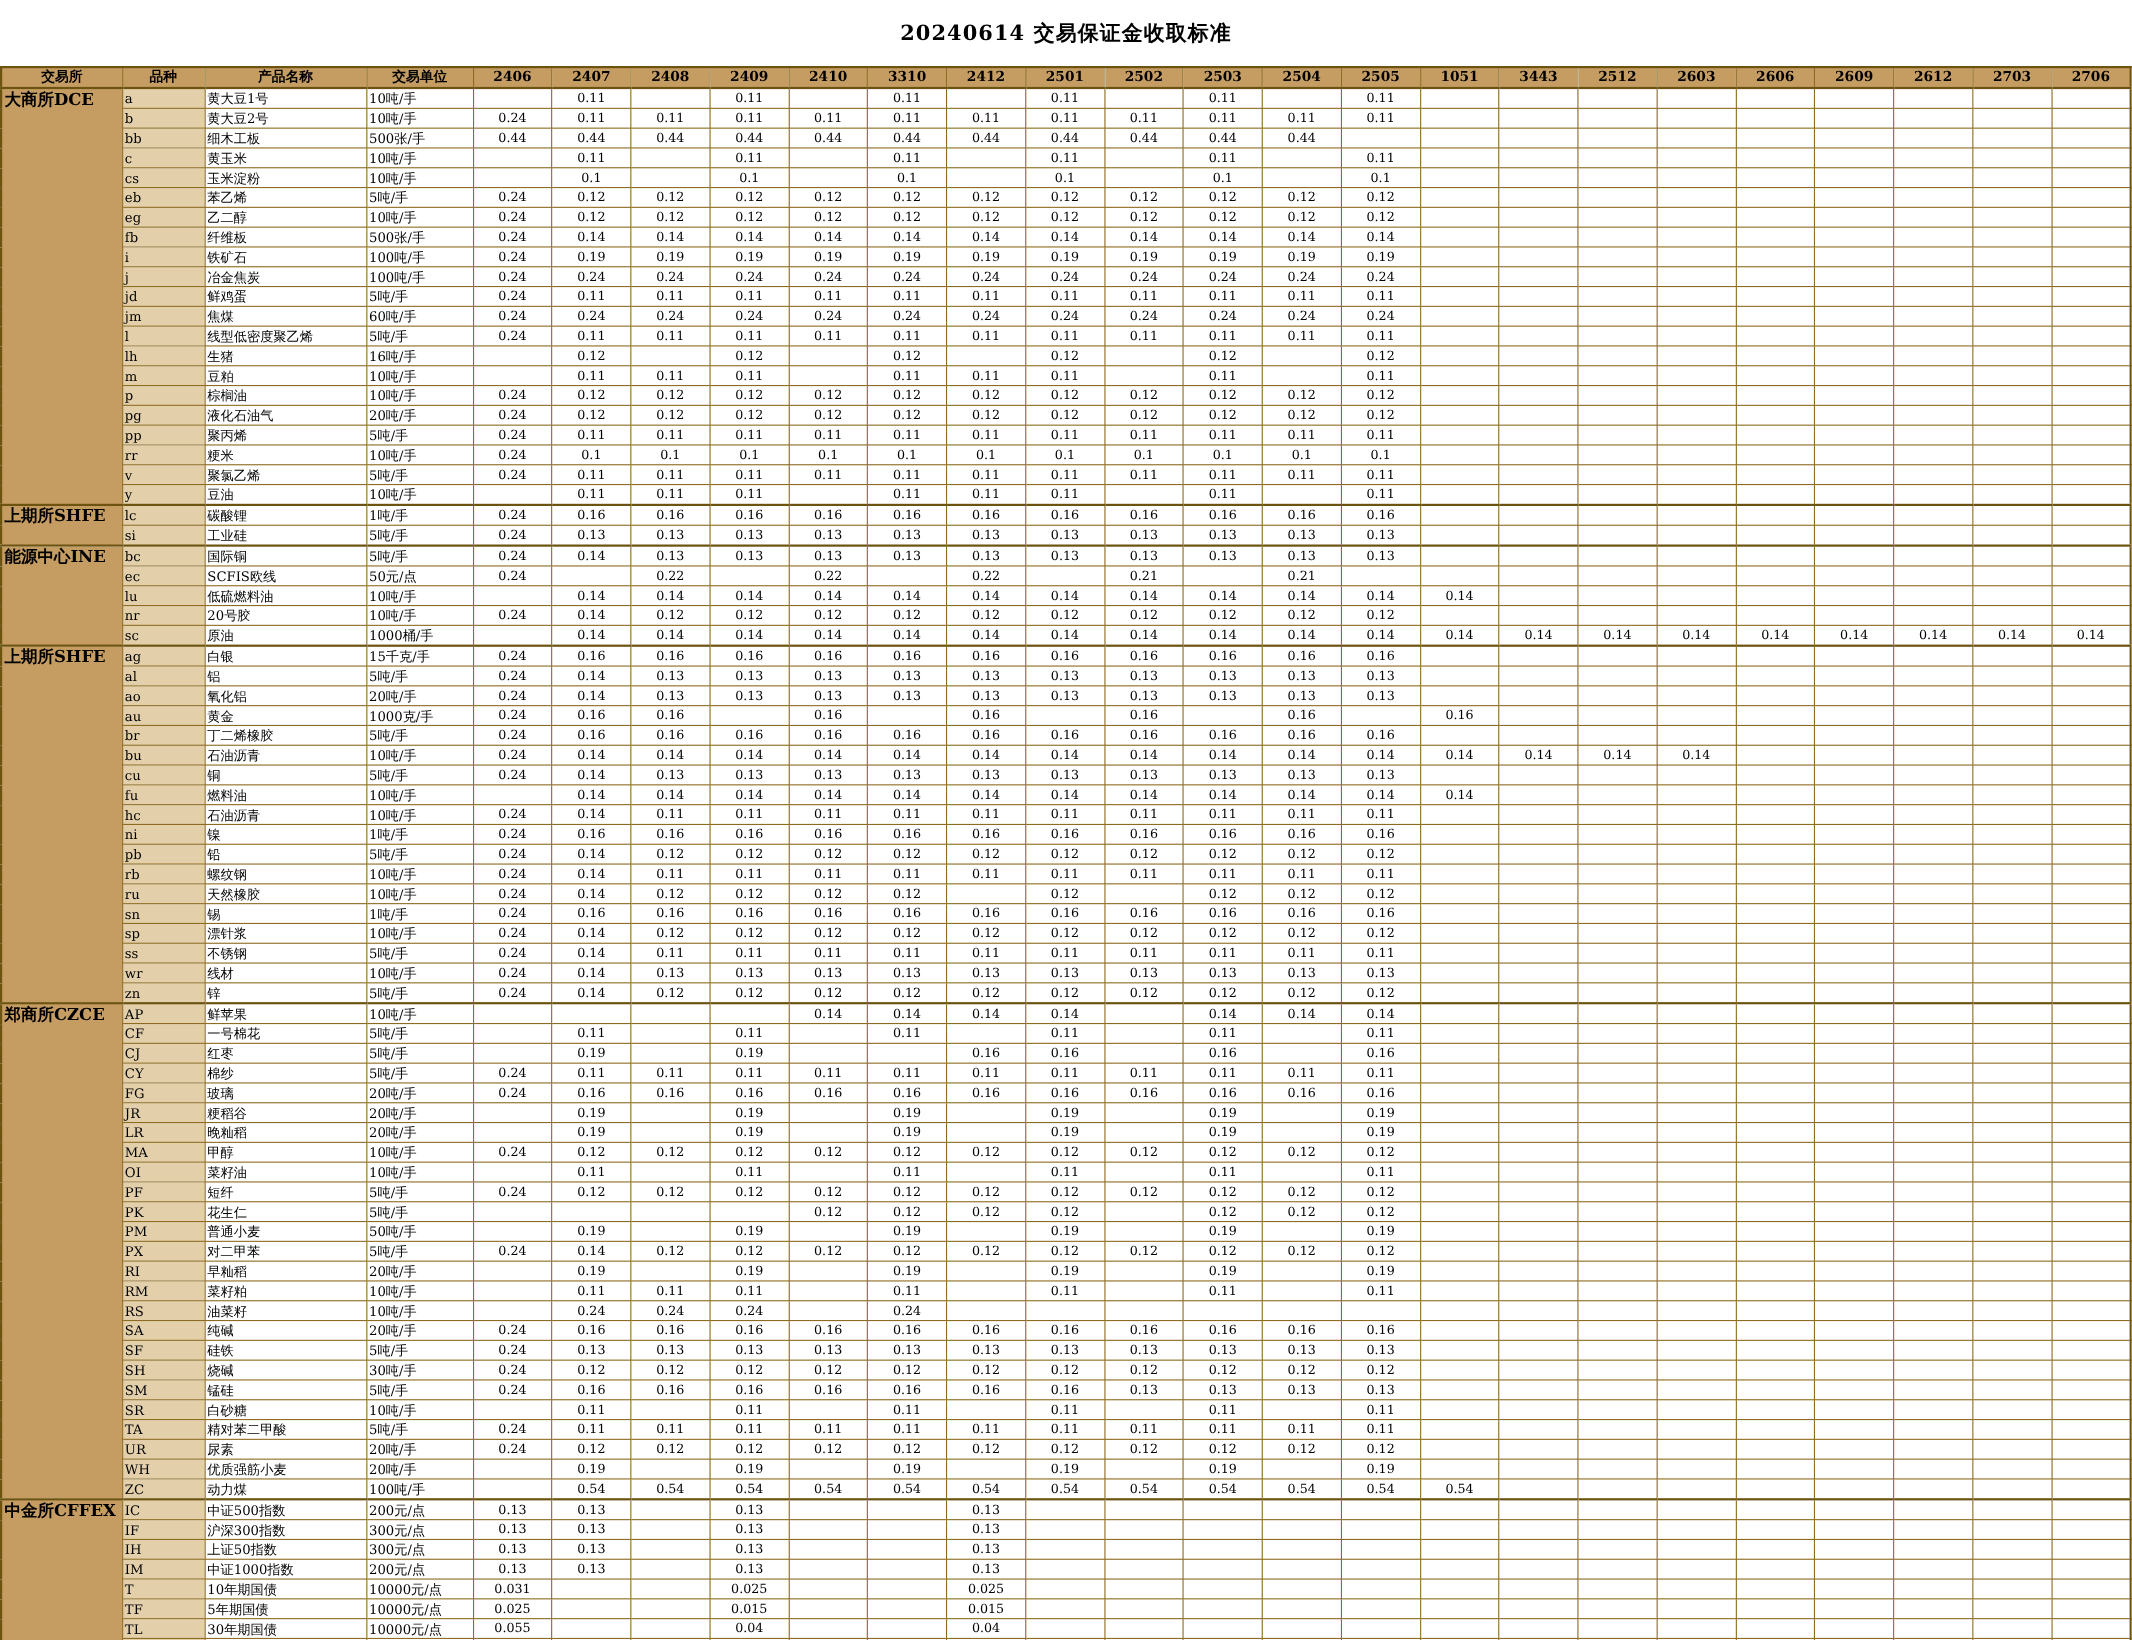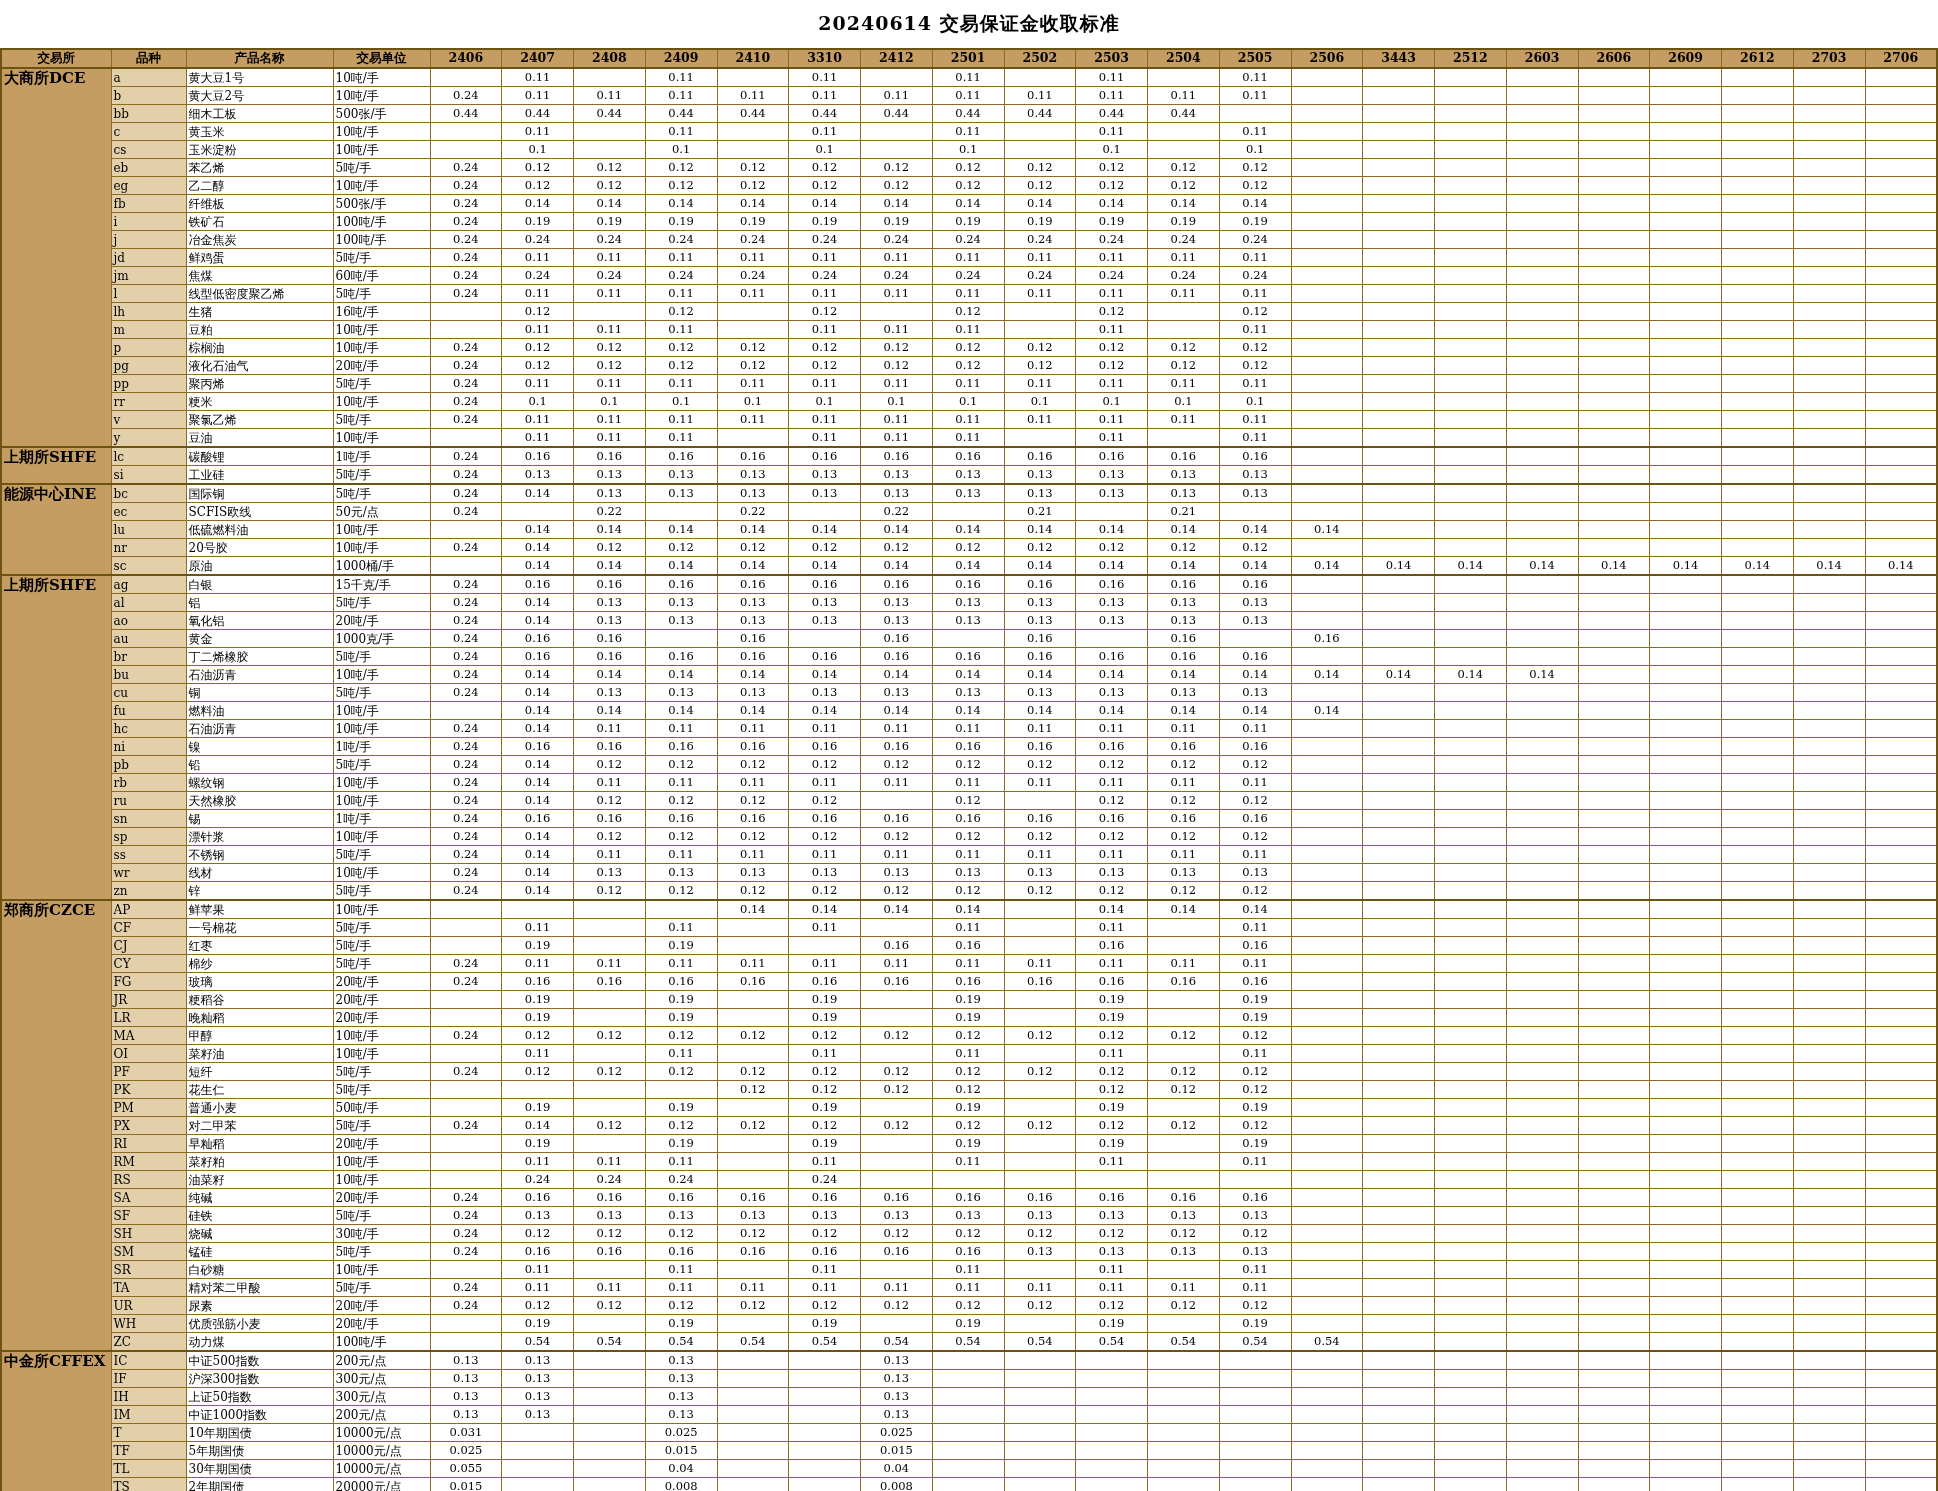--- a/index.html
+++ b/index.html
@@ -2,21 +2,21 @@
 <html style="--header-bg: #c59d63; --variety-bg: #e3d0ab; --grid: #8d6b20; --group-border: #6d5310; --cell-bg: #ffffff; --text: #000000;"><head>
 <meta charset="utf-8">
 <style>
   :root{
     --header-bg:#c59d63; --variety-bg:#e3d0ab; --grid:#8d6b20;
     --group-border:#6d5310; --cell-bg:#ffffff; --text:#000000;
   }
   html,body{margin:0;padding:0;background:#fff;}
   body{width:1938px;height:1491px;color:var(--text);
        font-family:"DejaVu Serif","Liberation Serif",serif;}
-  .title{height:48px;display:flex;align-items:center;justify-content:center;
+  .title{height:60px;display:flex;align-items:center;justify-content:center;
          font-weight:bold;font-size:19px;letter-spacing:1px;border-radius:14px;}
   table{border-collapse:collapse;table-layout:fixed;width:1938px;
         border:2px solid var(--group-border);}
   td,th{border:1px solid var(--grid);height:17px;padding:0 2px;overflow:hidden;
         white-space:nowrap;line-height:1;background:var(--cell-bg);}
   thead th{background:var(--header-bg);font-weight:bold;font-size:12.5px;text-align:center;margin-left:32px;}
   thead th.lbl{text-align:center;}
   td.xc{background:var(--header-bg);font-weight:bold;vertical-align:top;
         text-align:left;font-size:15px;padding-top:2px;}
   td.pz{background:var(--variety-bg);text-align:left;font-size:12px;}
@@ -48,21 +48,21 @@
         <th>2408</th>
         <th>2409</th>
         <th>2410</th>
         <th>3310</th>
         <th>2412</th>
         <th>2501</th>
         <th>2502</th>
         <th>2503</th>
         <th>2504</th>
         <th>2505</th>
-        <th>2506</th>
+        <th>1051</th>
         <th>3443</th>
         <th>2512</th>
         <th>2603</th>
         <th>2606</th>
         <th>2609</th>
         <th>2612</th>
         <th>2703</th>
         <th>2706</th>
       </tr>
   </thead>

